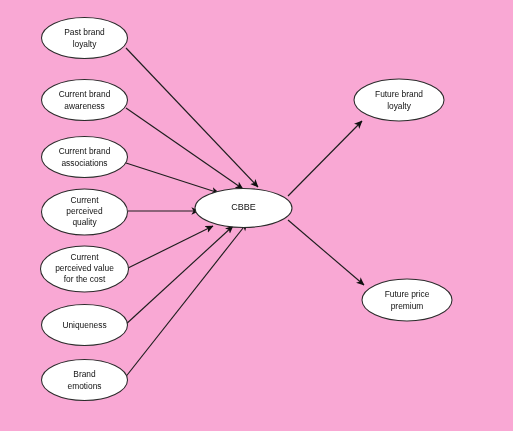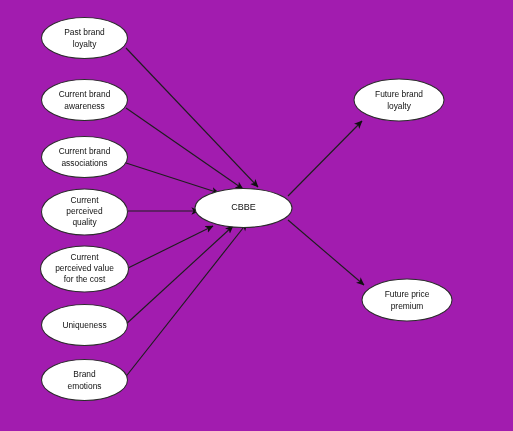--- a/index.html
+++ b/index.html
@@ -8,21 +8,21 @@
     padding: 0;
     background: #ffffff;
   }
   body {
     font-family: "Liberation Sans", sans-serif;
   }
   #diagram-root {
     position: relative;
     width: 513px;
     height: 431px;
-    background: #a21caf;
+    background: #f9a8d4;
     overflow: hidden;
   }
   #diagram-svg {
     position: absolute;
     left: 0;
     top: 0;
     width: 513px;
     height: 431px;
     display: block;
   }

